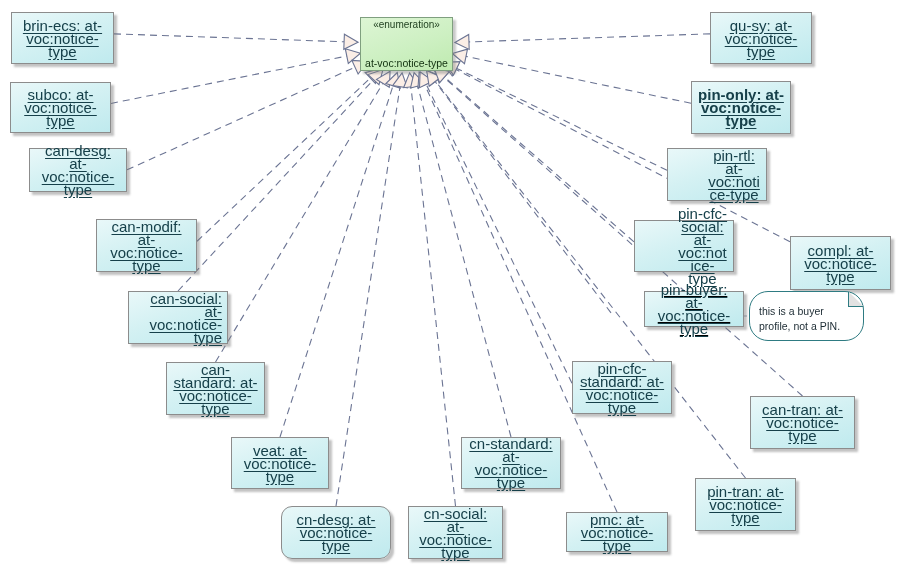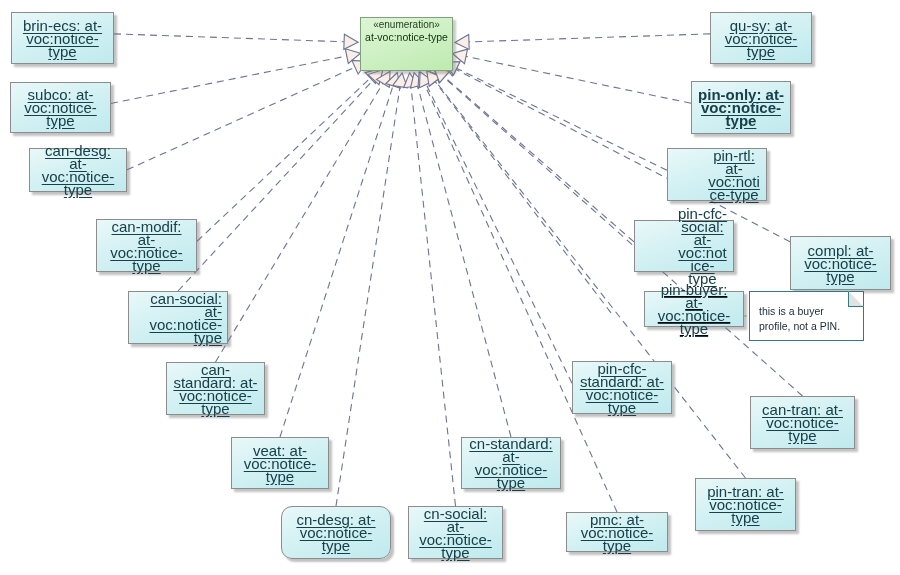--- a/index.html
+++ b/index.html
@@ -48,21 +48,21 @@
   }
   .enum-node {
     position: absolute;
     box-sizing: border-box;
     border: 1px solid #7f9f7f;
     background: linear-gradient(160deg, #ddf5d4 0%, #cdf0c2 55%, #bfeab0 100%);
     box-shadow: 3px 3px 2px rgba(120,120,120,0.4);
     display: flex;
     flex-direction: column;
     align-items: center;
-    justify-content: flex-start;
+    justify-content: space-between;
     text-align: center;
     z-index: 5;
   }
   .enum-stereotype {
     font-size: 10px;
     line-height: 13px;
     color: #1d3d1d;
   }
   .enum-name {
     font-size: 10.5px;
@@ -206,18 +206,18 @@
         <span class="node-label">pin-rtl: at-voc:notice-type</span>
       </div>
       <div class="node" style="left: 691px; top: 81px; width: 100px; height: 53px; font-weight: bold;">
         <span class="node-label">pin-only: at-voc:notice-type</span>
       </div>
       <div class="node" style="left: 710px; top: 12px; width: 102px; height: 52px;">
         <span class="node-label">qu-sy: at-voc:notice-type</span>
       </div>
     </div>
 
-  <div class="note" id="note-box" style="left: 749px; top: 291px; width: 115px; height: 50px;">
+  <div class="note" id="note-box" style="left: 749px; top: 291px; width: 115px; height: 50px; border-radius: 19px;">
     <span class="note-fold"></span>
     <span>this is a buyer profile, not a PIN.</span>
   </div>
 
 </div>
 
 </body></html>

